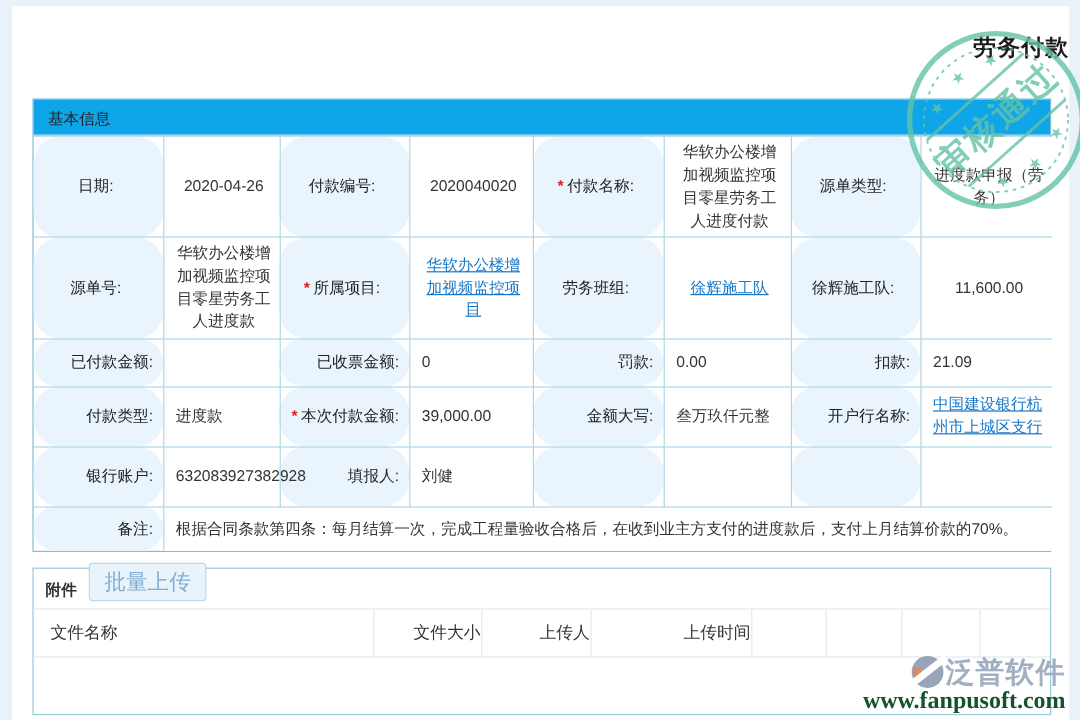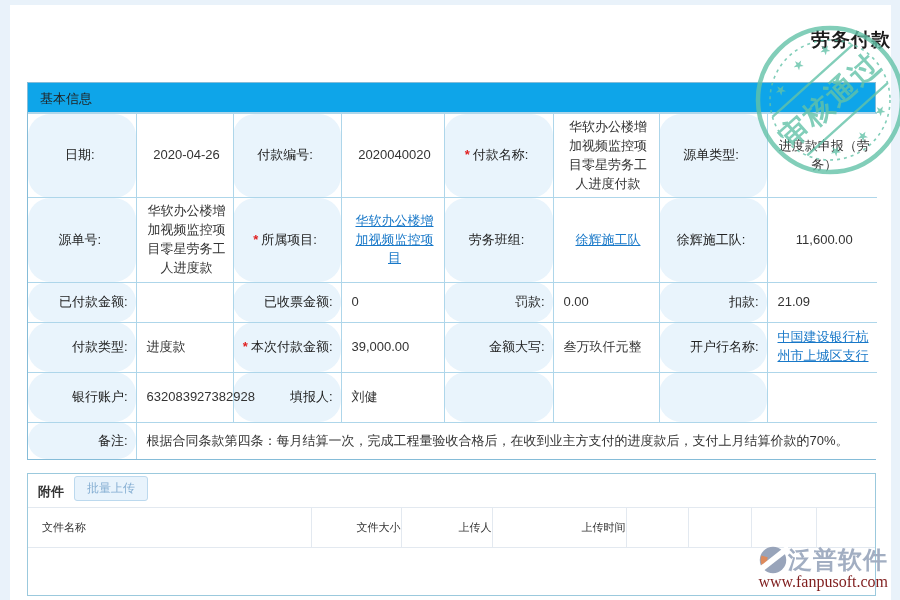--- a/index.html
+++ b/index.html
@@ -44,24 +44,24 @@
   .r37 td { height:37px; }
   
   .attach-wrap {
     width:849px; margin:13px auto 0 17px;
     border:1px solid #9bc9dd; background:#fff;
   }
   .attach-bar { padding:6px 10px; height:33px; display:flex; align-items:flex-end; gap:10px; }
   .attach-label { font-size:13px; font-weight:bold; color:#333; }
   .batch-btn {
     background:#e8f3fc; border:1px solid #bcd9ee; color:#85aed2;
-    font-size:12px; padding:3px 12px; border-radius:3px; cursor:pointer;
+    font-size:18px; padding:3px 12px; border-radius:3px; cursor:pointer;
     font-family:inherit;
   }
-  table.attach-table { border-collapse:collapse; table-layout:fixed; width:847px; font-size:11px; }
+  table.attach-table { border-collapse:collapse; table-layout:fixed; width:847px; font-size:14px; }
   table.attach-table th {
     font-weight:normal; color:#333; height:40px;
     border-top:1px solid #e3e9f0; border-bottom:1px solid #e3e9f0;
     border-left:1px solid #e3e9f0; text-align:right;
   }
   table.attach-table th:first-child { text-align:left; padding-left:14px; border-left:none; }
   .attach-empty { height:47px; }
   
   .stamp {
     position:absolute; top:14px; right:-16px; width:172px; height:172px;
@@ -69,21 +69,21 @@
   }
   
   .watermark {
     position:absolute; top:544px; right:12px; z-index:6; text-align:right;
     pointer-events:none;
   }
   .wm-row { display:flex; align-items:center; justify-content:flex-end; gap:0; }
   .wm-brand { font-size:24px; font-weight:bold; color:#a2aec2; letter-spacing:1px; }
   .wm-url {
     font-family:"Liberation Serif","DejaVu Serif",serif;
-    font-size:16px; font-weight:normal; color:#7f1d1d; margin-top:-3px;
+    font-size:20px; font-weight:bold; color:#14532d; margin-top:-3px;
   }
 </style>
 </head>
 <body>
 
 <div class="card">
 
   <div class="page-title">劳务付款</div>
 
   <div class="info-wrap">

